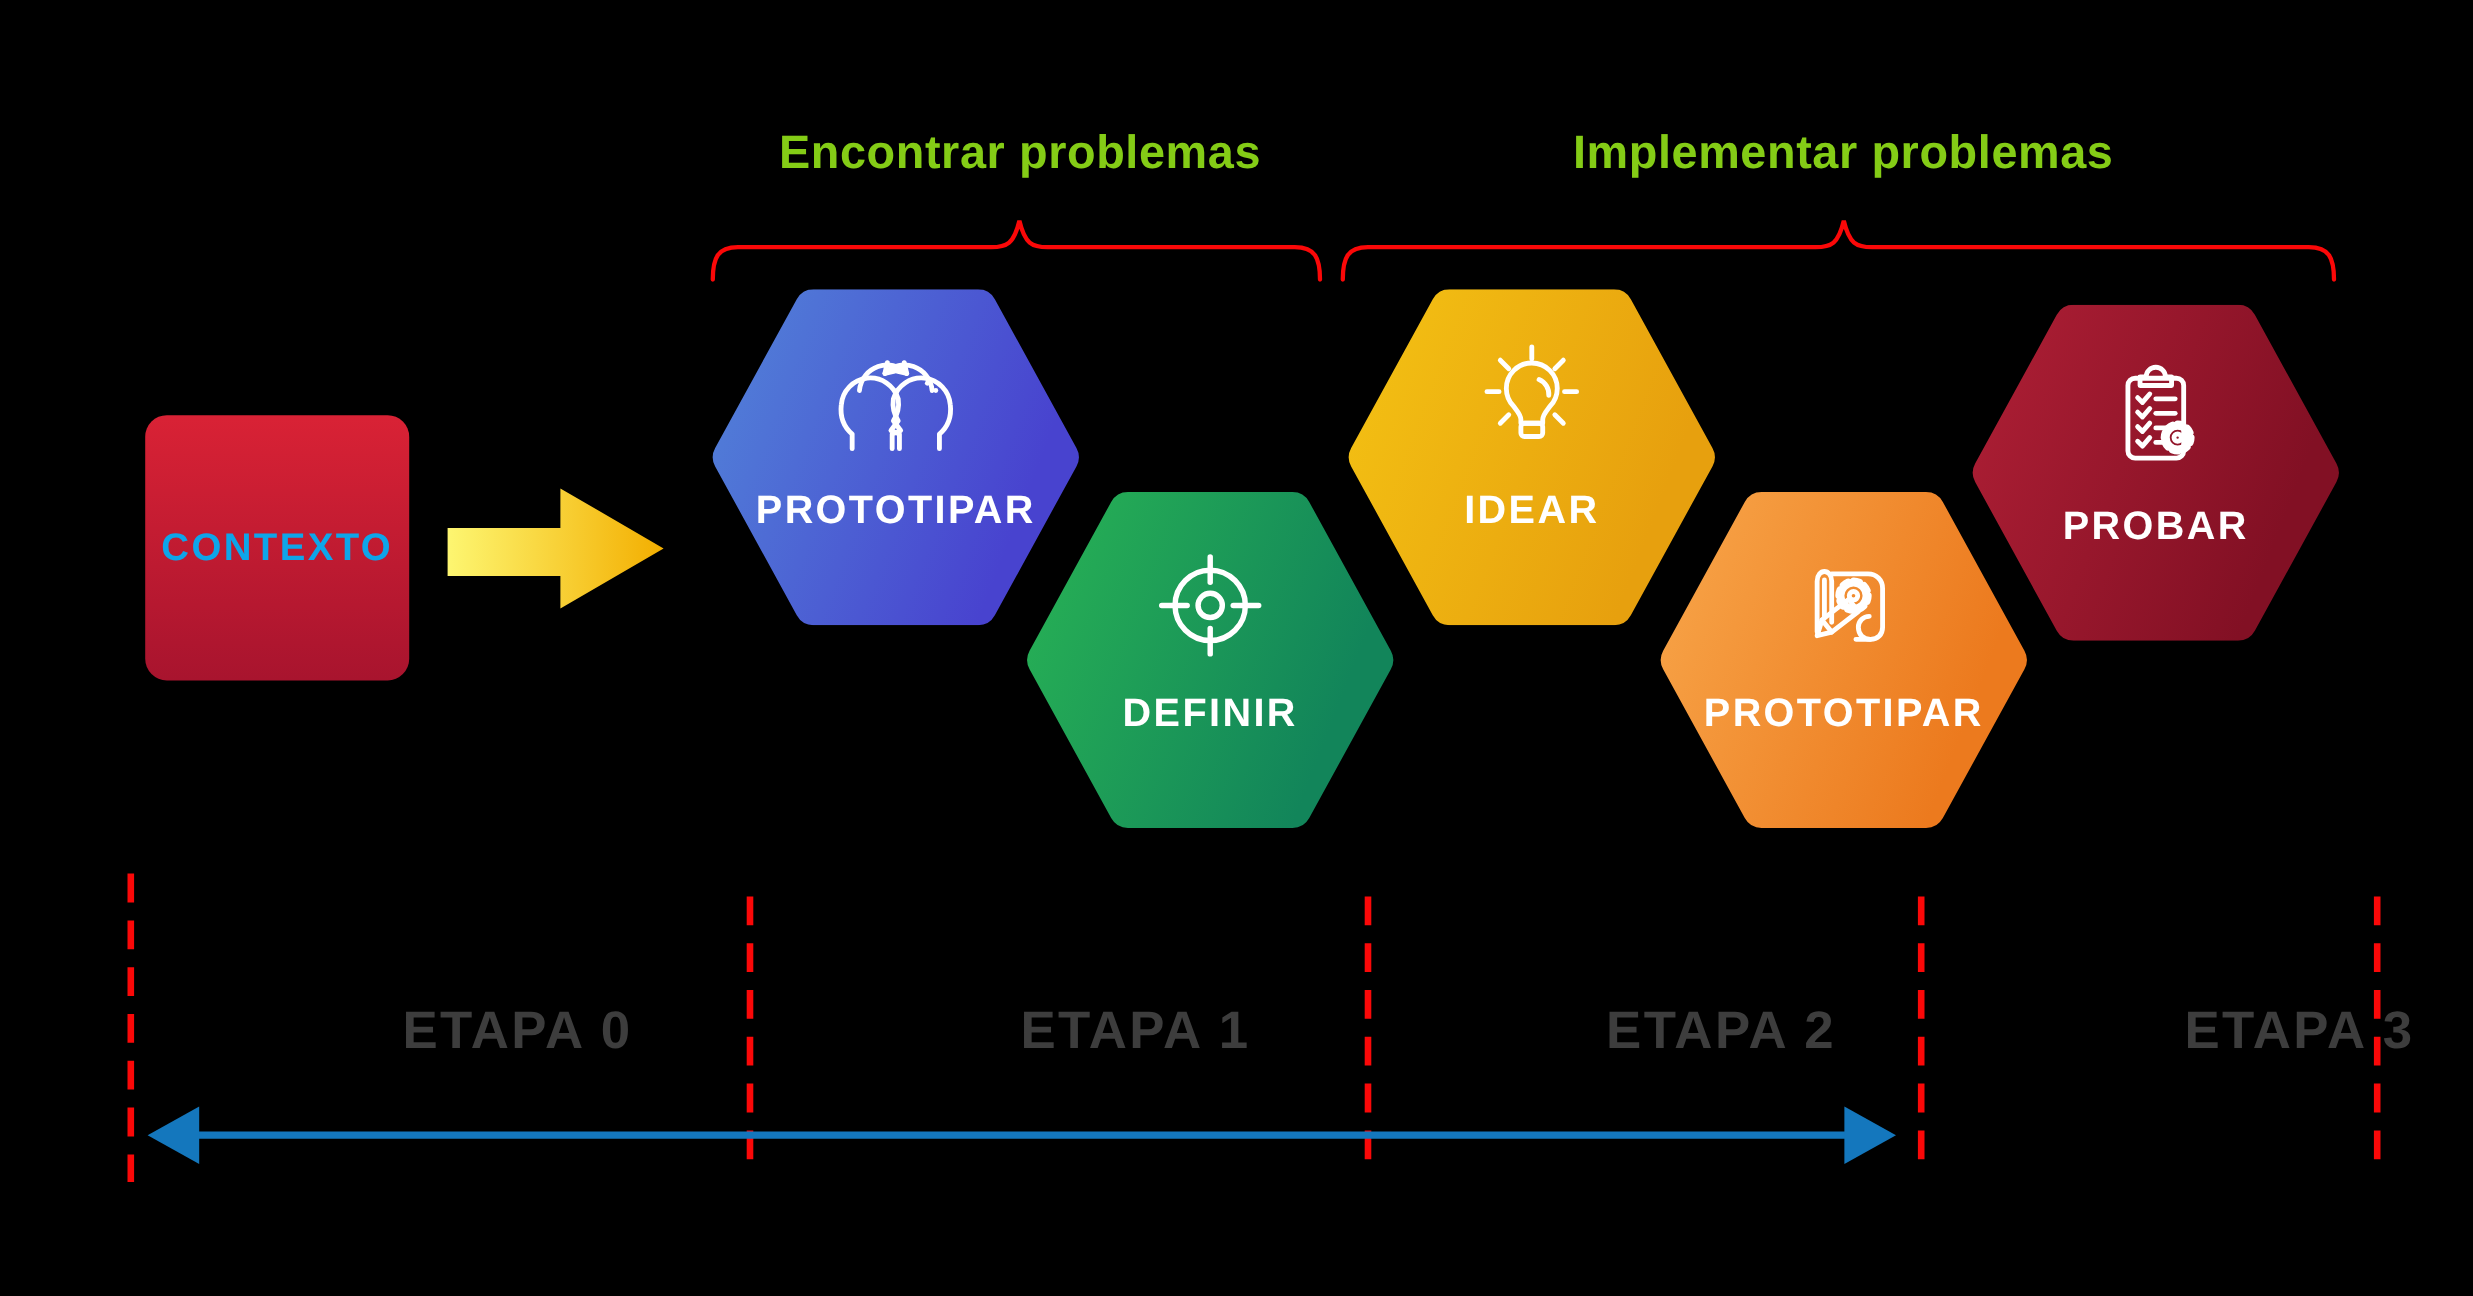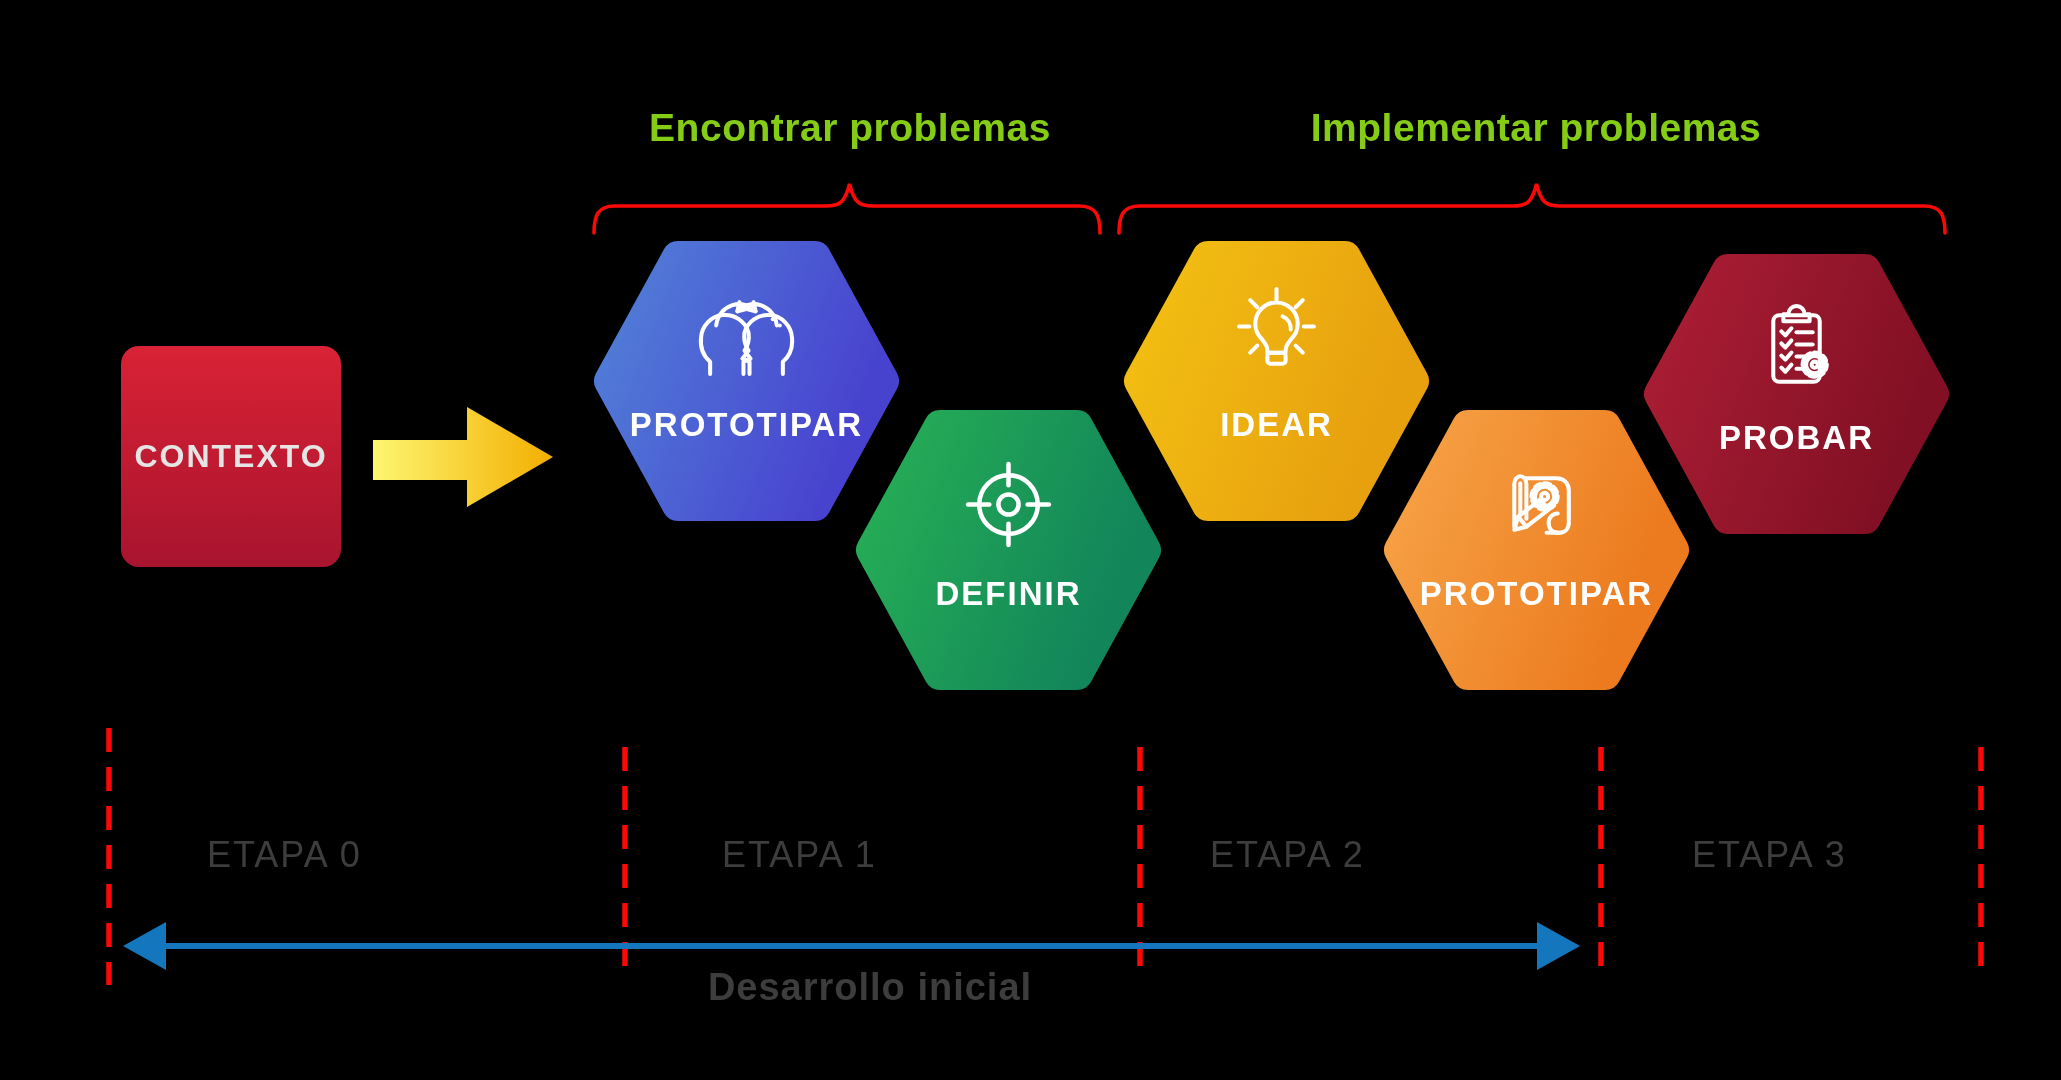--- a/index.html
+++ b/index.html
@@ -1,29 +1,29 @@
 <!DOCTYPE html>
 <html><head>
 <meta charset="utf-8">
 <style>
   html,body{margin:0;padding:0;background:#000;}
   .canvas{position:relative;width:2061px;height:1080px;background:#000;overflow:hidden;
           font-family:"Liberation Sans", sans-serif;}
   .abs{position:absolute;}
   .group-title{width:620px;text-align:center;font-size:39px;font-weight:700;color:#84cc16;letter-spacing:.5px;}
-  .etapa{width:320px;text-align:left;font-size:36px;font-weight:400;color:#3d3d3d;letter-spacing:2px;}
+  .etapa{width:320px;text-align:right;font-size:44px;font-weight:700;color:#3d3d3d;letter-spacing:2px;}
   .timeline-label{width:420px;text-align:center;font-size:38px;font-weight:700;color:#3d3d3d;letter-spacing:1px;}
   .stage{width:307px;height:280px;}
   .hex-svg{position:absolute;left:0;top:0;width:307px;height:280px;}
   .stage-icon{position:absolute;left:103px;top:44px;width:101px;height:101px;}
   .hex-label{position:absolute;left:0;top:162px;width:100%;height:44px;line-height:44px;
              text-align:center;color:#fff;font-size:33px;font-weight:700;letter-spacing:2px;}
   .ctx-wrap{left:120px;top:345px;width:222px;height:223px;}
   .ctx-label{position:absolute;inset:0;display:flex;align-items:center;justify-content:center;
-             color:#e5e5e5;font-size:32px;font-weight:700;letter-spacing:2px;}
+             color:#0ea5e9;font-size:32px;font-weight:700;letter-spacing:2px;}
   svg{display:block;}
 </style>
 </head>
 <body>
 
 <div class="canvas">
 
   <svg class="abs" style="left:0;top:0" width="2061" height="1080" viewBox="0 0 2061 1080">
     <defs>
       <linearGradient id="gy" x1="0" y1="0" x2="1" y2="0">
@@ -183,15 +183,14 @@
       <circle cx="68" cy="66" r="3"></circle>
     </svg>
     <div class="hex-label">PROBAR</div>
   </div>
 
   <div class="abs etapa" style="left:207px;top:834px">ETAPA 0</div>
   <div class="abs etapa" style="left:722px;top:834px">ETAPA 1</div>
   <div class="abs etapa" style="left:1210px;top:834px">ETAPA 2</div>
   <div class="abs etapa" style="left:1692px;top:834px">ETAPA 3</div>
 
-  <div class="abs timeline-label" style="left:660px;top:966px">Desarrollo inicial</div>
 
 </div>
 
 </body></html>

